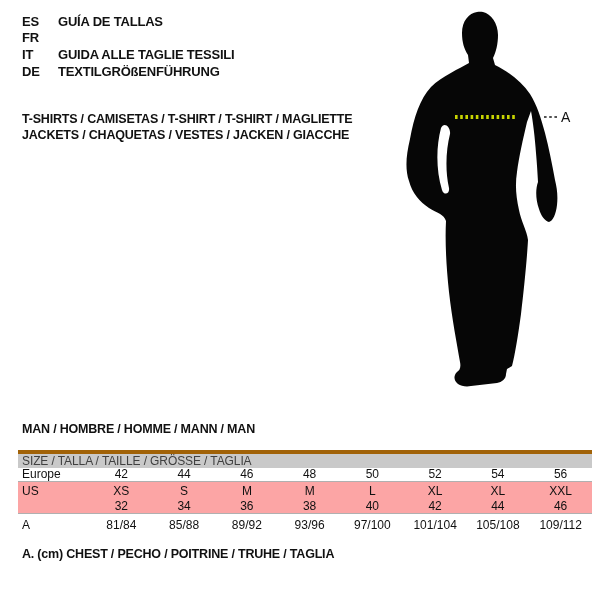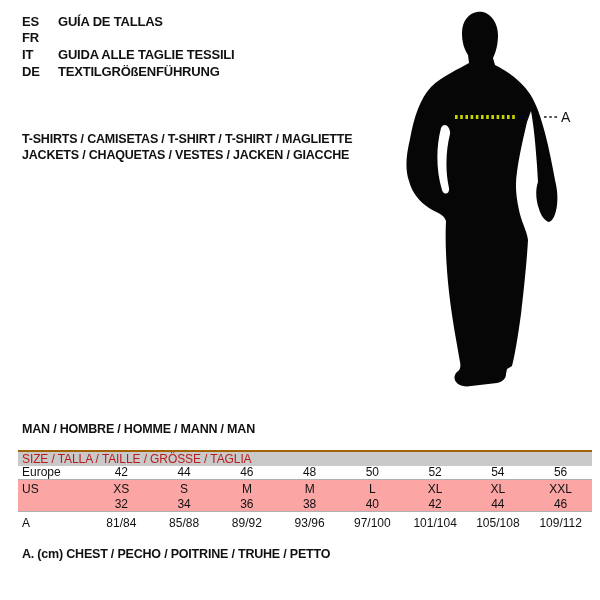--- a/index.html
+++ b/index.html
@@ -6,31 +6,31 @@
   body{
     width:600px;height:600px;position:relative;background:#ffffff;
     font-family:"Liberation Sans",sans-serif;color:#111;overflow:hidden;
   }
   
   .lang-block{position:absolute;left:22px;top:13px;}
   .lang-row{display:flex;height:16.6px;align-items:center;}
   .lang-code{width:36px;font-size:13px;font-weight:bold;letter-spacing:-0.2px;}
   .lang-text{font-size:13px;font-weight:bold;letter-spacing:-0.2px;white-space:nowrap;}
   
-  .cat-block{position:absolute;left:22px;top:112px;margin-top:20px;}
+  .cat-block{position:absolute;left:22px;top:112px;}
   .cat-line{font-size:12.5px;font-weight:bold;letter-spacing:-0.2px;line-height:15.5px;white-space:nowrap;}
   
   .figure-wrap{position:absolute;left:400px;top:5px;width:172px;height:390px;}
   
   .section-title{position:absolute;left:22px;top:422px;font-size:12.5px;font-weight:bold;letter-spacing:-0.2px;}
   
   .size-table{position:absolute;left:18px;top:450px;width:574px;font-size:12px;}
   .t-header{
-    height:14px;line-height:14px;background:#c9c9c9;border-top:2px solid #a16207;
-    padding-left:4px;letter-spacing:-0.1px;color:#b91c1c;
+    height:14px;line-height:14px;background:#c9c9c9;border-top:4px solid #a16207;
+    padding-left:4px;letter-spacing:-0.1px;color:#404040;
   }
   .t-row{display:flex;align-items:flex-end;}
   .t-row.shaded{background:#fca5a5;}
   .t-row.rule-bottom{border-bottom:1px solid #b0b0b0;}
   .row-europe{height:13px;}
   .row-us{height:16px;}
   .row-num{height:15px;}
   .row-a{height:18px;}
   .t-label{width:68px;padding-left:4px;text-align:left;}
   .t-cell{flex:1;text-align:center;}
@@ -162,13 +162,13 @@
     <span class="t-cell">85/88</span>
     <span class="t-cell">89/92</span>
     <span class="t-cell">93/96</span>
     <span class="t-cell">97/100</span>
     <span class="t-cell">101/104</span>
     <span class="t-cell">105/108</span>
     <span class="t-cell">109/112</span>
   </div>
 </div>
 
-<div class="footnote">A. (cm) CHEST / PECHO / POITRINE / TRUHE / PETTO</div>
+<div class="footnote">A. (cm) CHEST / PECHO / POITRINE / TRUHE / TAGLIA</div>
 
 </body></html>

